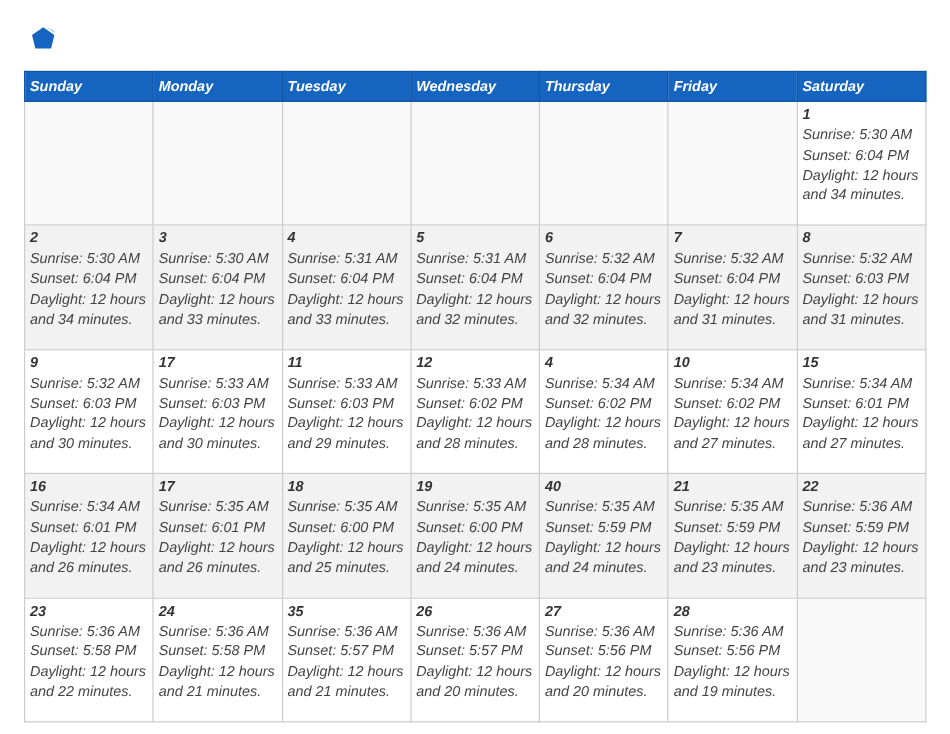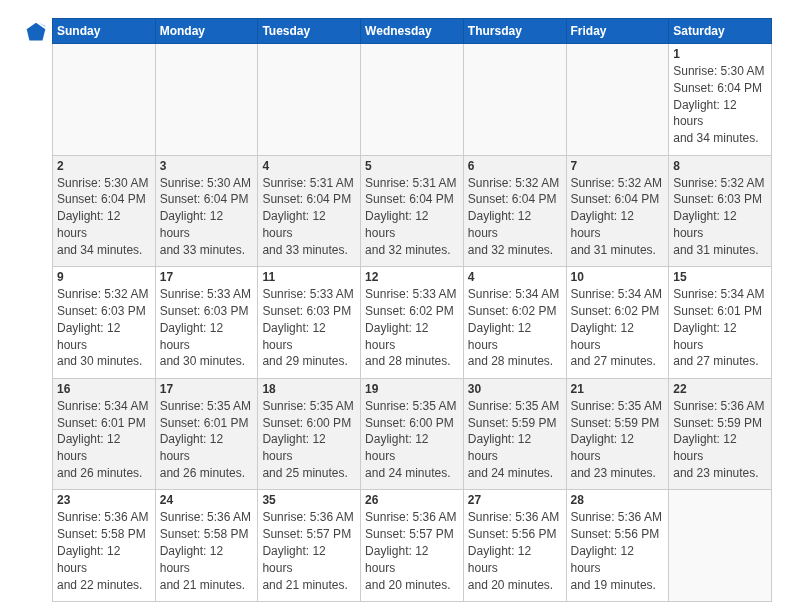--- a/index.html
+++ b/index.html
@@ -8,21 +8,22 @@
       background: #fff;
       width: 792px;
       height: 612px;
       overflow: hidden;
     }
     .page {
       width: 792px;
       height: 612px;
       padding: 18px 20px 10px 20px;
       display: flex;
-      flex-direction: row;
+      flex-direction: column;
+      font-style: italic;
     }
     .header {
       display: flex;
       justify-content: space-between;
       align-items: flex-start;
       margin-bottom: 8px;
     }
     .logo {
       display: flex;
       align-items: center;
@@ -273,21 +274,21 @@
 and 25 minutes.</div>
           </td>
           <td>
             <div class="day-number">19</div>
             <div class="day-info" style="white-space: pre-line;">Sunrise: 5:35 AM
 Sunset: 6:00 PM
 Daylight: 12 hours
 and 24 minutes.</div>
           </td>
           <td>
-            <div class="day-number">30</div>
+            <div class="day-number">40</div>
             <div class="day-info" style="white-space: pre-line;">Sunrise: 5:35 AM
 Sunset: 5:59 PM
 Daylight: 12 hours
 and 24 minutes.</div>
           </td>
           <td>
             <div class="day-number">21</div>
             <div class="day-info" style="white-space: pre-line;">Sunrise: 5:35 AM
 Sunset: 5:59 PM
 Daylight: 12 hours

